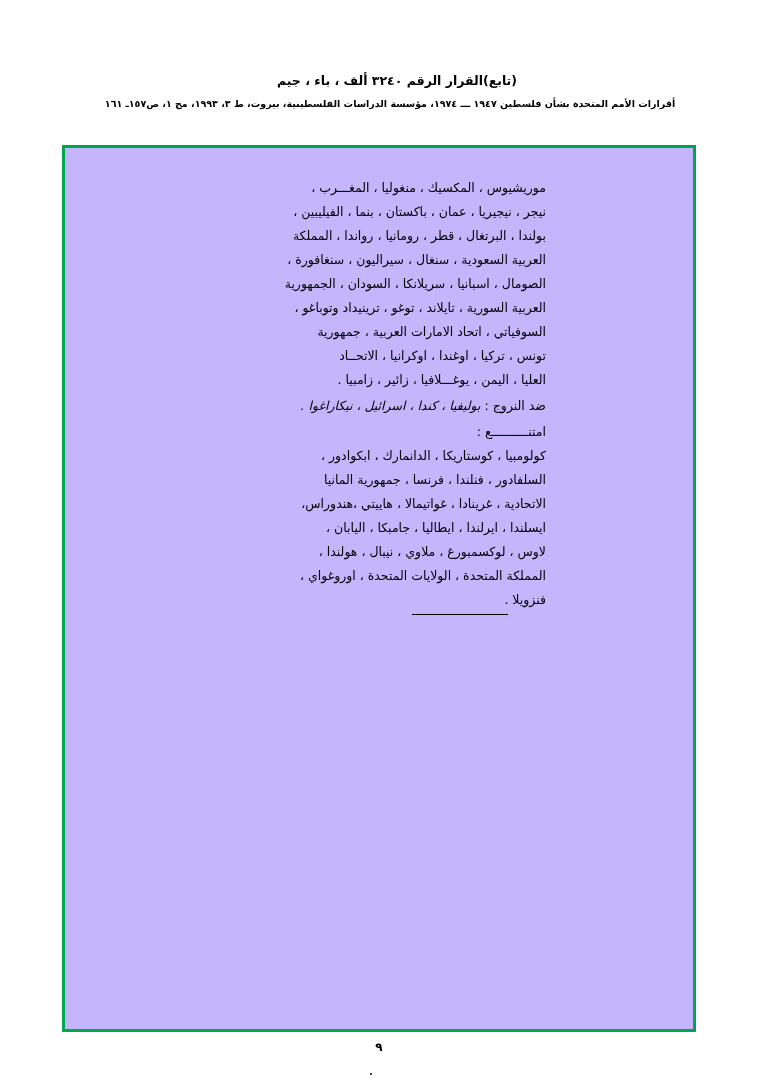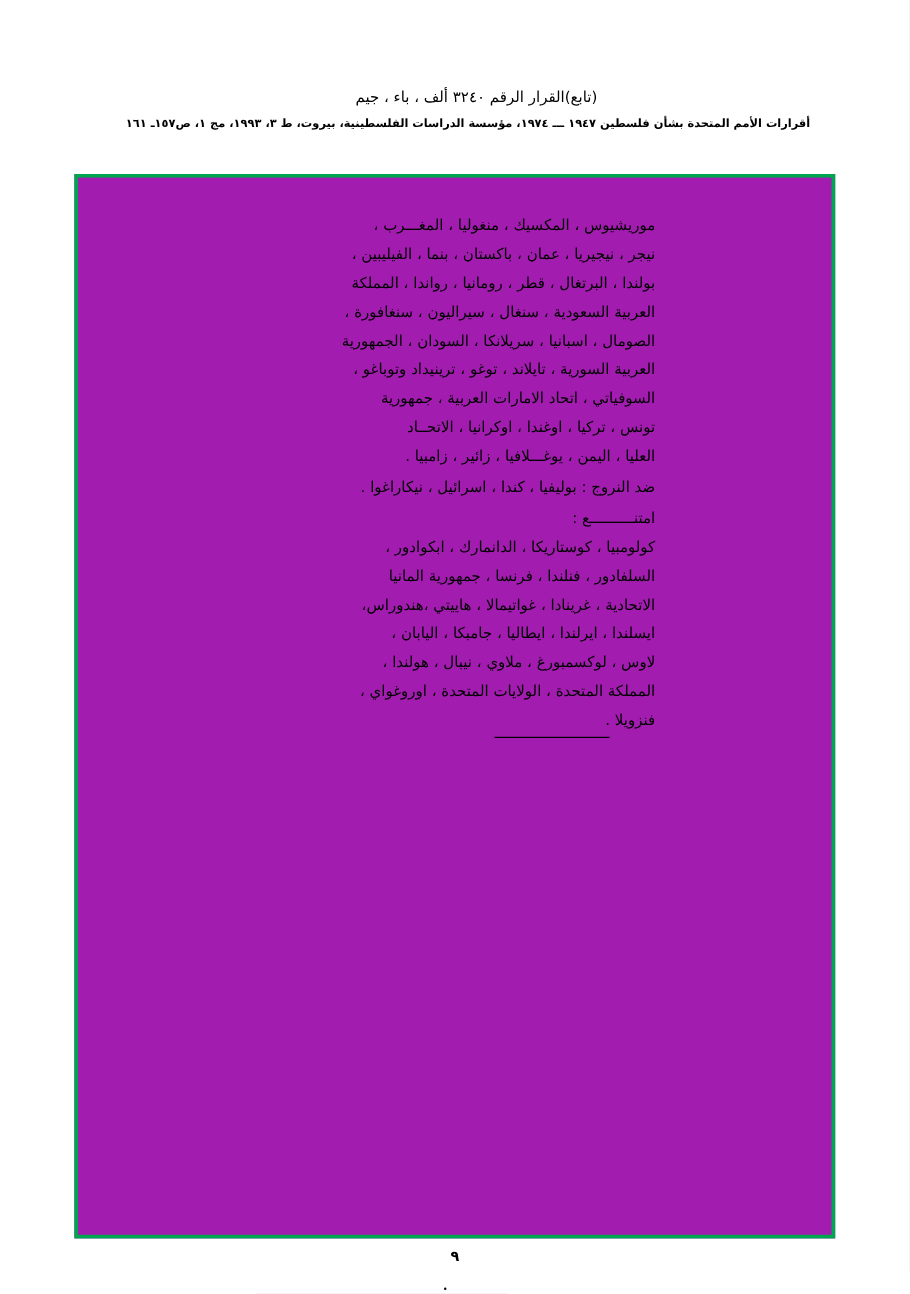--- a/index.html
+++ b/index.html
@@ -23,41 +23,41 @@
   .header {
     position: absolute;
     top: 72px;
     left: 0;
     right: 0;
     text-align: center;
     direction: rtl;
   }
   .header-title {
     font-size: 12.5px;
-    font-weight: normal;
+    font-weight: bold;
     letter-spacing: 0.2px;
     line-height: 1.5;
     padding-left: 36px;
   }
   .header-source {
     margin-top: 6px;
     font-size: 9.5px;
     font-weight: bold;
     line-height: 1.5;
     padding-left: 22px;
   }
   .frame {
     position: absolute;
     top: 145px;
     left: 62px;
     width: 634px;
     height: 887px;
     border: 3px solid #00a550;
     box-sizing: border-box;
-    background: #a21caf;
+    background: #c4b5fd;
   }
   .body-text {
     position: absolute;
     top: 28px;
     right: 147px;
     width: 270px;
     direction: rtl;
     text-align: justify;
     text-align-last: right;
     font-size: 12.5px;
@@ -83,20 +83,21 @@
     letter-spacing: 0.5px;
   }
   .vote-colon {
     flex: 0 0 auto;
     padding: 0 4px;
   }
   .vote-values {
     flex: 1 1 auto;
     text-align: justify;
     text-align-last: right;
+    font-style: italic;
   }
   .rule {
     margin-top: 2px;
     margin-right: 38px;
     width: 96px;
     border-top: 1.2px solid #000000;
     height: 0;
   }
   .tail {
     margin-top: 1px;

